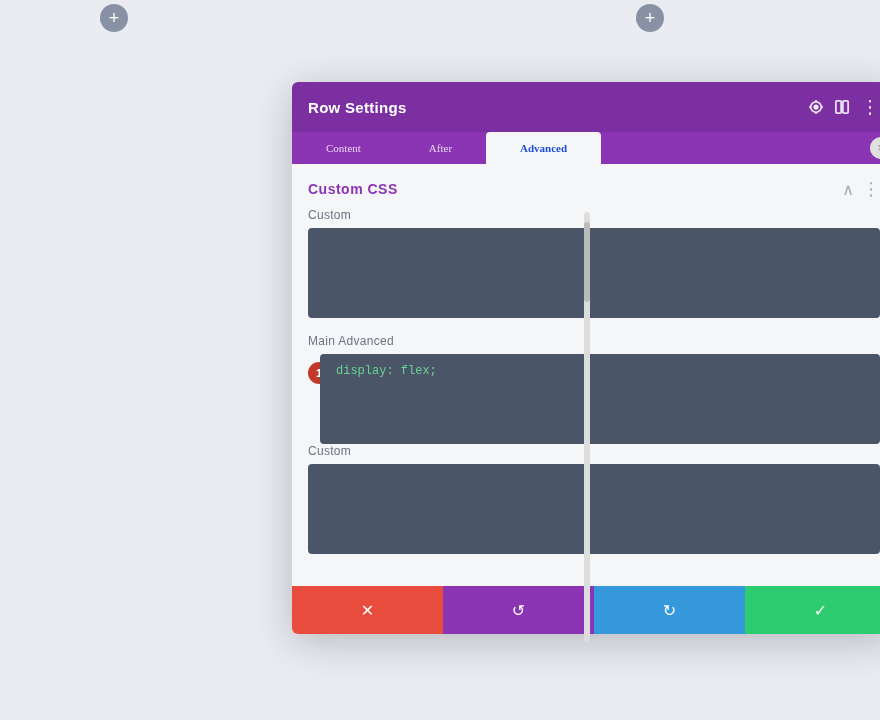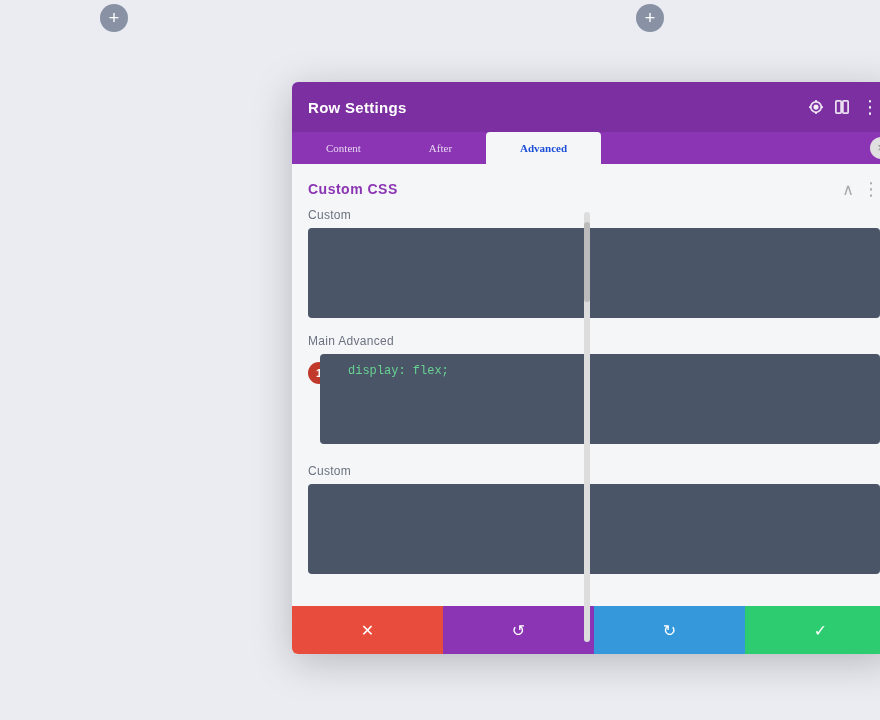--- a/index.html
+++ b/index.html
@@ -166,26 +166,26 @@
       margin-bottom: 6px;
       letter-spacing: 0.3px;
     }
 
     
     .code-area {
       width: 100%;
       background: #4a5568;
       border-radius: 4px;
       min-height: 90px;
-      margin-bottom: 20px;
+      margin-bottom: 0;
       position: relative;
       font-family: 'Courier New', monospace;
       font-size: 12px;
       color: #e2e8f0;
-      padding: 10px 28px;
+      padding: 10px 16px;
       border: none;
       resize: none;
       outline: none;
     }
 
     .code-area-empty {
       width: 100%;
       background: #4a5568;
       border-radius: 4px;
       height: 90px;

